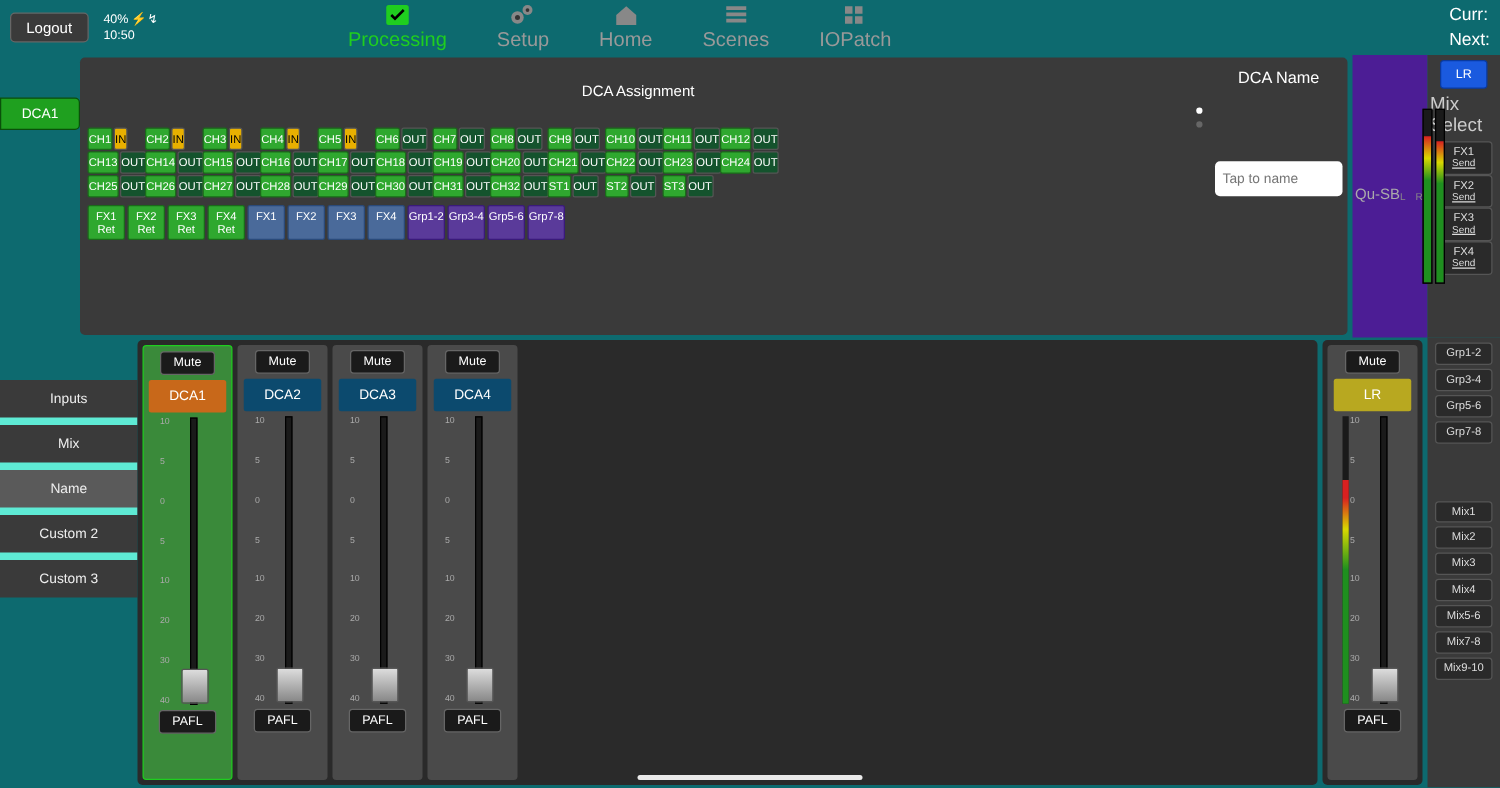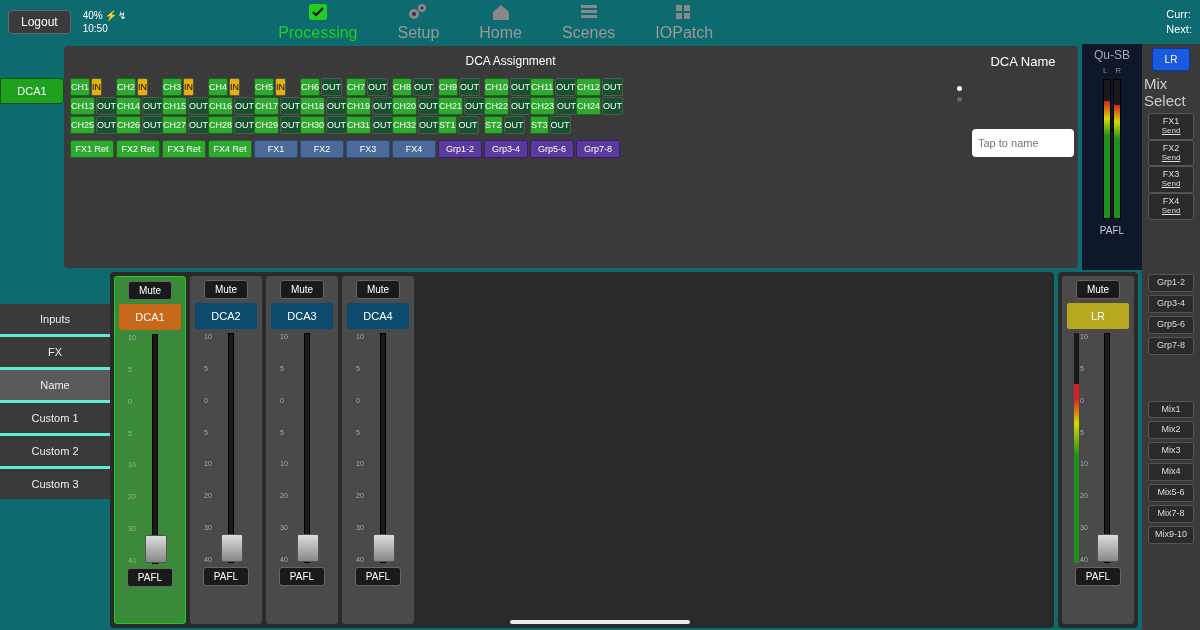--- a/index.html
+++ b/index.html
@@ -6,64 +6,64 @@
 body { width: 1200px; height: 630px; background: #0d6a6f; overflow: hidden; }
 
 .topbar { height: 44px; display: flex; align-items: center; padding: 0 8px; gap: 12px; }
 .btn-logout { background: #3a3a3a; color: #fff; border: 1px solid #666; border-radius: 4px; padding: 4px 12px; font-size: 12px; cursor: pointer; }
 .status-block { color: #fff; font-size: 10px; line-height: 1.3; }
 .nav { display: flex; gap: 40px; margin-left: 140px; }
 .nav-item { display: flex; flex-direction: column; align-items: center; gap: 2px; cursor: pointer; }
 .nav-icon { width: 24px; height: 20px; display: flex; align-items: center; justify-content: center; }
 .nav-label { font-size: 16px; color: #999; }
 .nav-item.active .nav-label { color: #1fce1f; }
-.curr-next { margin-left: auto; color: #fff; font-size: 11px; line-height: 1.4; }
+.curr-next { margin-left: auto; color: #fff; font-size: 14px; line-height: 1.4; }
 
 .main-row { display: flex; height: 226px; }
 .left-tab { width: 64px; padding-top: 34px; }
 .dca-tab { background: #1fa01f; color: #fff; font-size: 11px; padding: 6px 4px; border-radius: 0 4px 4px 0; text-align: center; border: 1px solid #0a500a; }
 
 .panel { flex: 1; background: #3a3a3a; margin: 2px 4px 2px 0; border-radius: 4px; display: flex; }
 .assign-area { flex: 1; display: flex; flex-direction: column; }
-.panel-title { color: #fff; font-size: 12px; text-align: center; padding: 8px 0; }
+.panel-title { color: #fff; font-size: 12px; text-align: center; padding: 20px 0; }
 .ch-grid { padding: 2px 6px; overflow: hidden; }
 .ch-row { display: flex; gap: 2px; margin-bottom: 1px; }
 .ch-cell { width: 44px; display: flex; flex-direction: row; gap: 1px; }
 .ch-label { background: #2fa82f; color: #fff; font-size: 9px; text-align: center; padding: 3px 0; border-radius: 2px; border: 1px solid #1a6a1a; }
 .ch-state { background: #14532d; color: #fff; font-size: 9px; text-align: center; padding: 3px 0; border-radius: 2px; border: 1px solid #555; }
 .ch-state.in { background: #e8b000; color: #000; }
 .fx-row { display: flex; gap: 2px; margin-top: 6px; flex-wrap: wrap; }
-.fx-cell { width: 44px; font-size: 9px; text-align: center; padding: 3px 0; border-radius: 2px; color: #fff; }
+.fx-cell { width: 30px; font-size: 9px; text-align: center; padding: 3px 0; border-radius: 2px; color: #fff; }
 .fx-green { background: #2fa82f; border: 1px solid #1a6a1a; }
 .fx-blue { background: #4a6a9a; border: 1px solid #2a4a7a; }
 .fx-purple { background: #5a3a9a; border: 1px solid #3a1a7a; }
 .dca-name-area { width: 110px; padding: 4px; display: flex; flex-direction: column; }
 .dca-name-title { color: #fff; font-size: 13px; text-align: center; padding: 4px 0 60px 0; }
 .name-input { background: #fff; border: none; border-radius: 4px; padding: 8px 6px; font-size: 11px; color: #999; }
 .dots { display: flex; flex-direction: column; gap: 6px; align-items: flex-end; padding: 40px 6px 0 0; }
 .dot { width: 5px; height: 5px; border-radius: 50%; background: #666; }
 .dot.active { background: #fff; }
 
-.meter-col { width: 60px; background: #0f172a; padding: 4px 2px; display: flex; flex-direction: column; align-items: center; }
+.meter-col { width: 60px; background: #4c1d95; padding: 4px 2px; display: flex; flex-direction: row; align-items: center; }
 .brand { color: #aaa; font-size: 12px; margin-bottom: 4px; white-space: nowrap; }
 .lr-sm { display: flex; gap: 8px; color: #888; font-size: 8px; }
 .meter-pair { display: flex; gap: 2px; margin: 4px 0; }
 .meter-bar { width: 8px; height: 140px; background: #1a1a1a; border: 1px solid #000; position: relative; overflow: hidden; }
 .meter-fill { position: absolute; bottom: 0; width: 100%; background: linear-gradient(to top, #1f8f1f 0%, #1f8f1f 70%, #d8d800 85%, #d82020 100%); }
 .pafl-lbl { color: #ccc; font-size: 10px; margin-top: 2px; }
 
 .right-col { width: 58px; background: #3a3a3a; padding: 4px 2px; display: flex; flex-direction: column; align-items: center; gap: 2px; }
 .lr-btn { background: #1a5adf; color: #fff; font-size: 10px; padding: 5px 12px; border-radius: 3px; border: 1px solid #0a3a9f; cursor: pointer; }
 .mix-select-lbl { color: #ccc; font-size: 15px; margin: 2px 0; }
 .mini-btn { background: #2a2a2a; color: #ddd; font-size: 9px; padding: 3px 4px; width: 46px; border-radius: 3px; border: 1px solid #555; text-align: center; cursor: pointer; line-height: 1.1; }
 .mini-btn .sub { display: block; text-decoration: underline; font-size: 8px; }
 
 .bottom-row { display: flex; height: 360px; }
 .side-nav { width: 110px; display: flex; flex-direction: column; justify-content: flex-start; padding-top: 34px; }
-.side-item { background: #3a3a3a; color: #eee; font-size: 11px; padding: 9px 8px; text-align: center; border-bottom: 3px solid #5eead4; cursor: pointer; }
+.side-item { background: #3a3a3a; color: #eee; font-size: 11px; padding: 9px 8px; text-align: center; border-bottom: 6px solid #5eead4; cursor: pointer; }
 .side-item:last-child { border-bottom: none; }
 .side-item.active { background: #5a5a5a; }
 
 .fader-area { flex: 1; background: #2a2a2a; margin: 2px 4px 2px 0; border-radius: 4px; display: flex; padding: 4px; gap: 4px; overflow: hidden; }
 .fader-strip { width: 72px; background: #4a4a4a; border-radius: 3px; display: flex; flex-direction: column; align-items: center; padding: 4px 2px; gap: 4px; }
 .fader-strip.sel { background: #3a8a3a; border: 1px solid #1fce1f; }
 .mute-btn { background: #1a1a1a; color: #fff; font-size: 10px; padding: 3px 10px; border-radius: 3px; border: 1px solid #666; cursor: pointer; }
 .ch-name { width: 62px; height: 26px; display: flex; align-items: center; justify-content: center; color: #fff; font-size: 11px; border-radius: 2px; }
 .ch-name.orange { background: #c8681a; }
 .ch-name.red { background: #0c4a6e; }
@@ -355,23 +355,22 @@
         <div class="mini-btn">FX2<span class="sub">Send</span></div>
         <div class="mini-btn">FX3<span class="sub">Send</span></div>
         <div class="mini-btn">FX4<span class="sub">Send</span></div>
       </div>
   </div>
 </div>
 
 <div class="bottom-row">
   <div class="side-nav" id="side-nav">
       <div class="side-item">Inputs</div>
-      <div class="side-item">FX</div>
+      <div class="side-item">Mix</div>
       <div class="side-item active">Name</div>
-      <div class="side-item">Custom 1</div>
       <div class="side-item">Custom 2</div>
       <div class="side-item">Custom 3</div>
     </div>
 
   <div class="fader-area" id="fader-area">
       <div class="fader-strip sel">
         <button class="mute-btn">Mute</button>
         <div class="ch-name orange">DCA1</div>
         <div class="fader-track">
           <div class="fader-scale">

